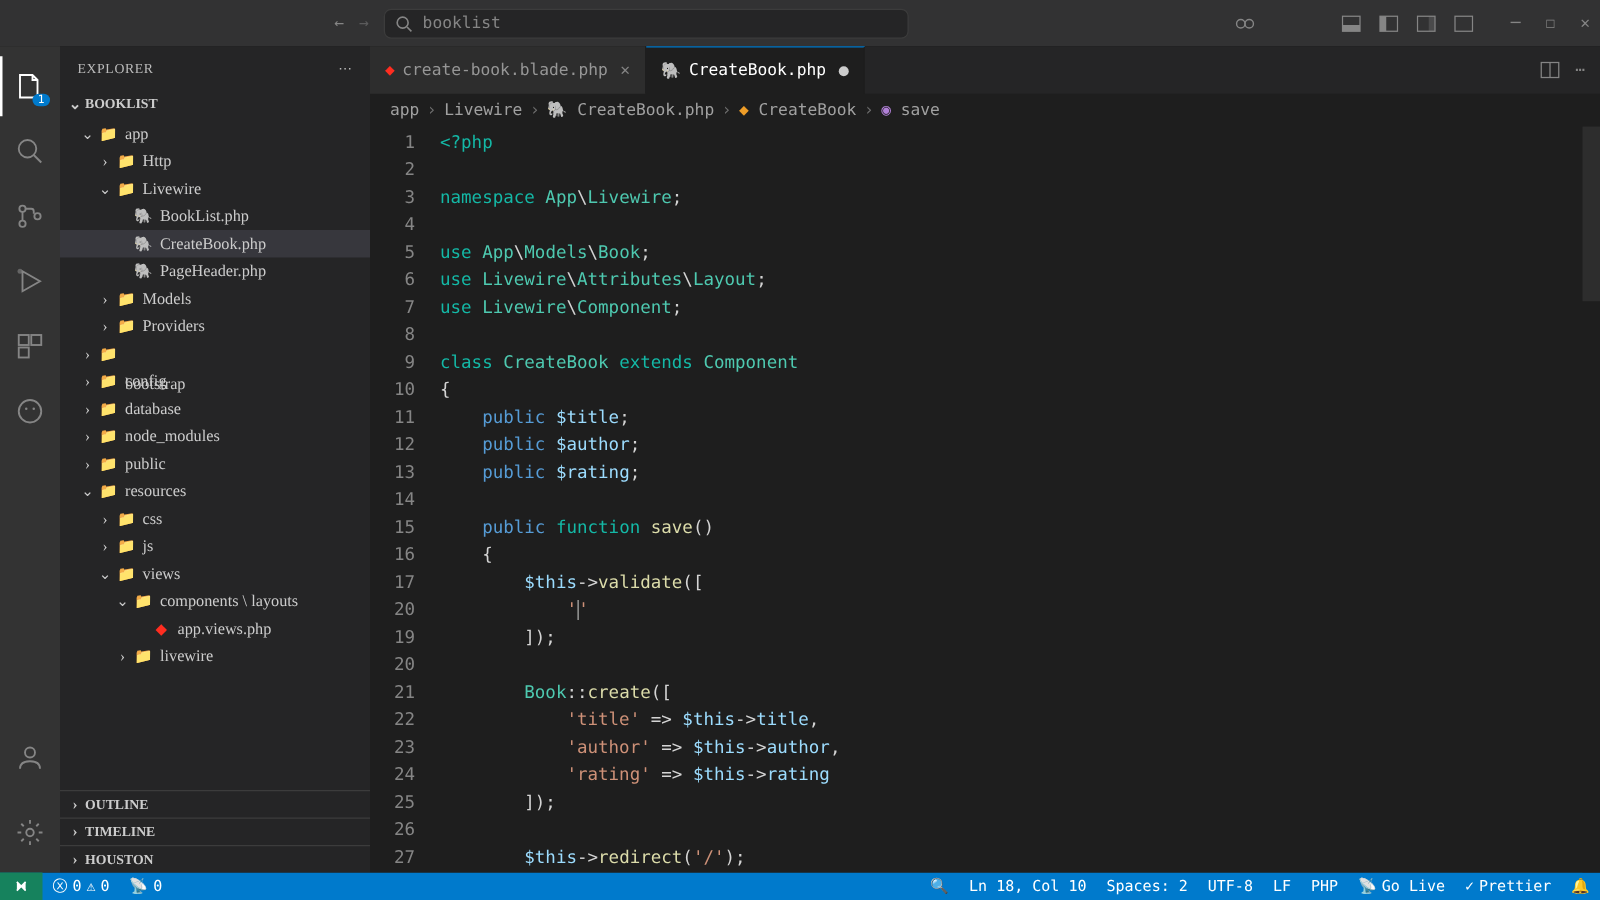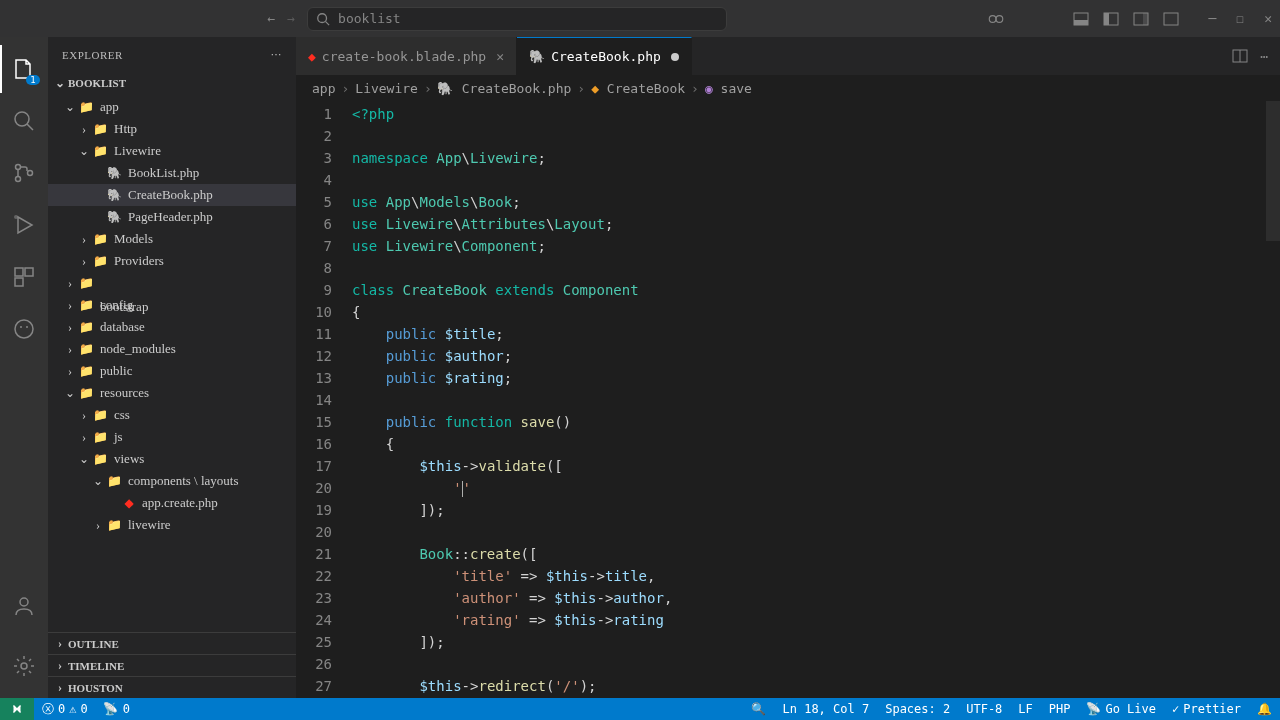--- a/index.html
+++ b/index.html
@@ -289,21 +289,21 @@
           <span style="margin-left: 4px;">views</span>
         </div>
         <div class="tree-item" style="padding-left: 42px;">
           <span class="chevron">⌄</span>
           <span class="file-icon icon-folder-teal">📁</span>
           <span style="margin-left: 4px;">components \ layouts</span>
         </div>
         <div class="tree-item" style="padding-left: 56px;">
           <span class="chevron"></span>
           <span class="file-icon icon-laravel">◆</span>
-          <span style="margin-left: 4px;">app.create.php</span>
+          <span style="margin-left: 4px;">app.views.php</span>
         </div>
         <div class="tree-item" style="padding-left: 42px;">
           <span class="chevron">›</span>
           <span class="file-icon icon-folder-teal">📁</span>
           <span style="margin-left: 4px;">livewire</span>
         </div>
       </div>
     <div id="sections-container">
         <div class="outline-section"><span class="chevron">›</span>OUTLINE</div>
         <div class="outline-section"><span class="chevron">›</span>TIMELINE</div>
@@ -398,21 +398,21 @@
   </div>
   <div class="status-item">
     <span>📡</span>
     <span>0</span>
   </div>
   <div class="status-right">
     <div class="status-item">
         <span>🔍</span>
       </div>
     <div class="status-item">
-        <span>Ln 18, Col 7</span>
+        <span>Ln 18, Col 10</span>
       </div>
     <div class="status-item">
         <span>Spaces: 2</span>
       </div>
     <div class="status-item">
         <span>UTF-8</span>
       </div>
     <div class="status-item">
         <span>LF</span>
       </div>

